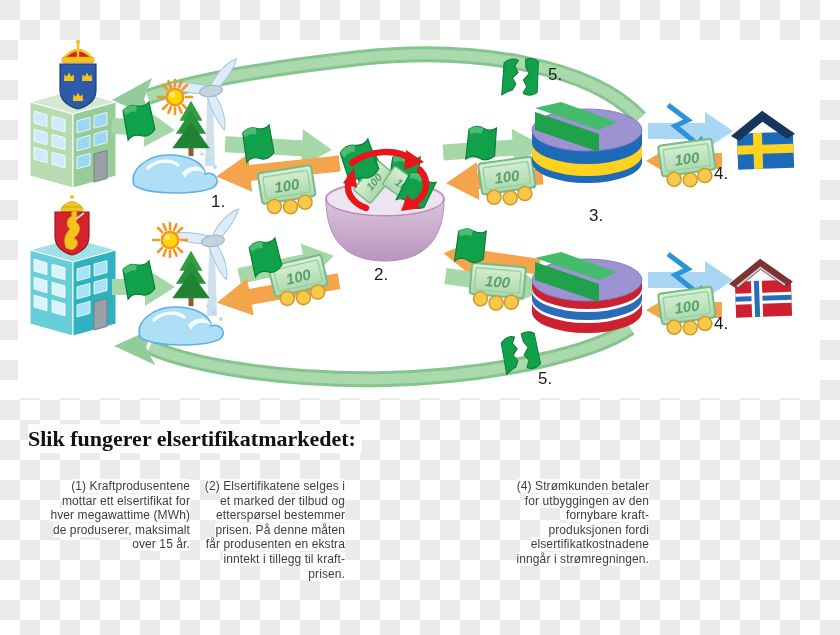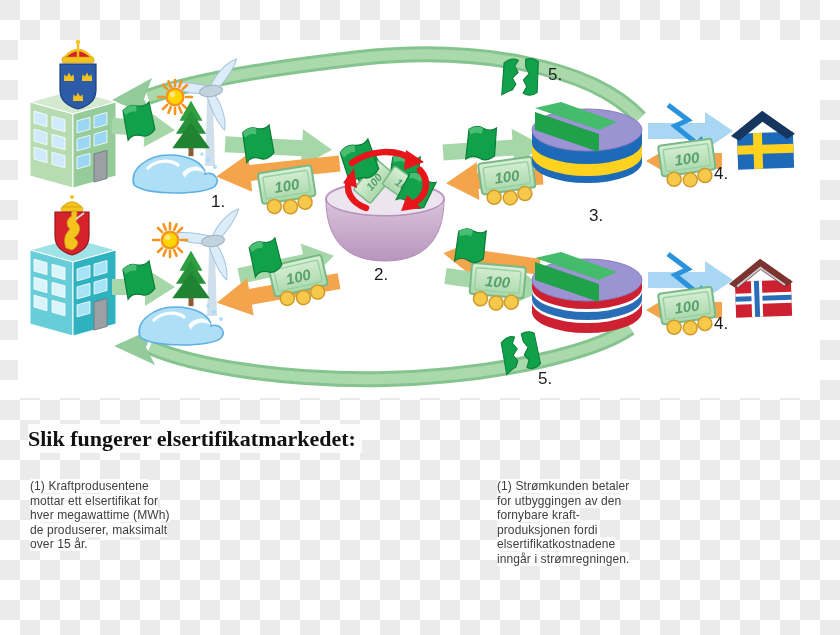--- a/index.html
+++ b/index.html
@@ -12,21 +12,21 @@
       linear-gradient(45deg,#ebebeb 25%,transparent 25%,transparent 75%,#ebebeb 75%);
     background-size:40px 40px;
     background-position:20px 0,40px 20px;
   }
   .stage{position:relative;width:840px;height:635px;}
   .panel{position:absolute;left:18px;top:40px;width:802px;height:358px;background:#fff;}
   svg.diagram{position:absolute;left:0;top:0;}
   .title{position:absolute;left:28px;top:426px;margin:0;
     font-family:"Liberation Serif",serif;font-weight:bold;font-size:22px;color:#111;}
   .title span{background:rgba(255,255,255,.85);padding:2px 6px 2px 0;margin-top:8px;}
-  .step{position:absolute;top:479px;font-size:12px;line-height:14.6px;color:#3e3e3e;letter-spacing:.1px;}
+  .step{position:absolute;top:479px;font-size:12px;line-height:14.6px;color:#3e3e3e;letter-spacing:.1px;text-align:right;}
   .step span{white-space:pre-line;background:rgba(255,255,255,.85);}
   .num{font-family:"Liberation Sans",sans-serif;font-size:17px;fill:#1b1b1b;}
 </style>
 </head>
 <body>
 
 <div class="stage">
   <div class="panel"></div>
 
   <svg class="diagram" width="840" height="420" viewBox="0 0 840 420">
@@ -300,19 +300,26 @@
     <text class="num" x="538" y="384">5.</text>
   </svg>
 
   <h1 class="title"><span>Slik fungerer elsertifikatmarkedet:</span></h1>
 
   <div class="step" style="left:30px;width:160px"><span>(1) Kraftprodusentene
 mottar ett elsertifikat for
 hver megawattime (MWh)
 de produserer, maksimalt
 over 15 år.</span></div>
-  <div class="step" style="left:497px;width:152px"><span>(1) Strømkunden betaler
+  <div class="step" style="left:185px;width:160px"><span>(2) Elsertifikatene selges i
+et marked der tilbud og
+etterspørsel bestemmer
+prisen. På denne måten
+får produsenten en ekstra
+inntekt i tillegg til kraft-
+prisen.</span></div>
+  <div class="step" style="left:497px;width:152px"><span>(4) Strømkunden betaler
 for utbyggingen av den
 fornybare kraft-
 produksjonen fordi
 elsertifikatkostnadene
 inngår i strømregningen.</span></div>
 </div>
 
 </body></html>

